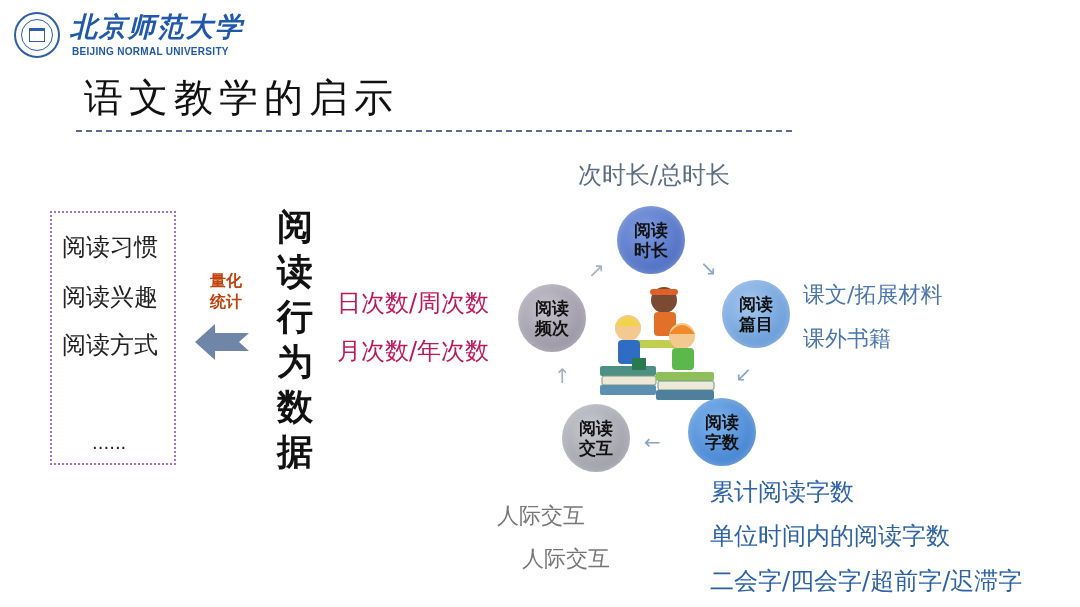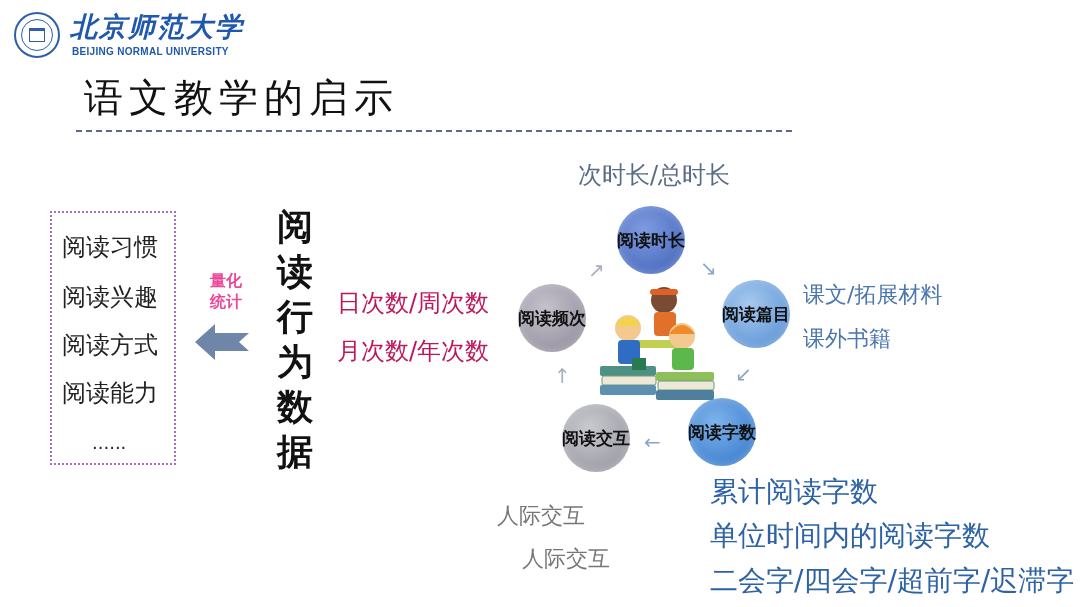--- a/index.html
+++ b/index.html
@@ -7,29 +7,29 @@
   .abs{position:absolute;}
   .logo-seal{left:14px;top:12px;width:46px;height:46px;border-radius:50%;border:2px solid #2f5fa8;box-sizing:border-box;display:flex;align-items:center;justify-content:center;}
   .logo-seal .inner{width:30px;height:30px;border-radius:50%;border:1px solid #2f5fa8;display:flex;align-items:center;justify-content:center;}
   .logo-seal .bldg{width:14px;height:10px;border:1px solid #2f5fa8;border-top-width:3px;}
   .logo-cn{left:70px;top:12px;font-family:"DejaVu Serif",serif;font-style:italic;font-weight:bold;font-size:27px;color:#1f58ad;letter-spacing:2px;line-height:30px;}
   .logo-en{left:72px;top:46px;font-family:"Liberation Sans",sans-serif;font-weight:bold;font-size:10px;color:#1f58ad;letter-spacing:0.3px;}
   .title{left:84px;top:78px;font-family:"DejaVu Serif",serif;font-size:39px;color:#111;letter-spacing:6px;line-height:40px;}
   .divider{left:76px;top:130px;width:716px;height:0;border-top:2px dashed #5b6a8e;}
   .left-box{left:50px;top:211px;width:126px;height:254px;border:2px dotted #a66fc0;box-sizing:border-box;}
   .left-item{position:absolute;left:10px;font-size:24px;color:#222;line-height:28px;white-space:nowrap;}
-  .quant{left:204px;top:270px;width:44px;font-size:16px;font-weight:bold;color:#ec4899;text-align:center;line-height:21px;}
+  .quant{left:204px;top:270px;width:44px;font-size:16px;font-weight:bold;color:#c2410c;text-align:center;line-height:21px;}
   .arrow{left:195px;top:324px;}
   .vert{left:272px;top:204px;width:46px;font-size:36px;font-weight:bold;color:#111;line-height:45px;text-align:center;}
   .freq-text{left:337px;font-size:24px;color:#be185d;line-height:30px;white-space:nowrap;}
   .top-text{left:578px;top:160px;font-size:24px;color:#5a6b85;line-height:30px;}
   .right-text{left:803px;font-size:22px;color:#4b76ae;line-height:28px;white-space:nowrap;}
   .inter-text{font-size:22px;color:#777;line-height:28px;white-space:nowrap;}
-  .bottom-text{left:710px;font-size:28px;color:#2d62a6;line-height:30px;white-space:nowrap;}
-  .circle{width:68px;height:68px;border-radius:50%;display:flex;flex-direction:row;align-items:center;justify-content:center;font-weight:bold;font-size:17px;line-height:20px;color:#111;box-shadow:inset 0 0 8px rgba(255,255,255,0.35);}
+  .bottom-text{left:710px;font-size:24px;color:#2d62a6;line-height:30px;white-space:nowrap;}
+  .circle{width:68px;height:68px;border-radius:50%;display:flex;flex-direction:column;align-items:center;justify-content:center;font-weight:bold;font-size:17px;line-height:20px;color:#111;box-shadow:inset 0 0 8px rgba(255,255,255,0.35);}
   .c-blue-dark{background:radial-gradient(circle at 40% 35%,#7f9be0,#3c5eb6);}
   .c-blue-light{background:radial-gradient(circle at 40% 35%,#a7c9ef,#4f8ad0);}
   .c-blue-mid{background:radial-gradient(circle at 40% 35%,#7db3ec,#2f72c7);}
   .c-gray{background:radial-gradient(circle at 40% 35%,#c5c2cc,#8a8595);}
   .c-gray2{background:radial-gradient(circle at 40% 35%,#c9c9cf,#8f8f9a);}
   .cyc-arrow{font-size:20px;color:#8aa6c8;}
 </style>
 </head>
 <body>
 
@@ -41,21 +41,20 @@
 <div class="abs logo-cn">北京师范大学</div>
 <div class="abs logo-en">BEIJING NORMAL UNIVERSITY</div>
 
 <div class="abs title">语文教学的启示</div>
 <div class="abs divider"></div>
 
 <div class="abs left-box">
   <div class="left-item" style="top:20px">阅读习惯</div>
   <div class="left-item" style="top:70px">阅读兴趣</div>
   <div class="left-item" style="top:118px">阅读方式</div>
-  <div class="left-item" style="top:166px">阅读能力</div>
   <div class="left-item" style="top:216px;left:40px;font-size:18px">......</div>
 </div>
 
 <div class="abs quant">
   <div>量化</div>
   <div>统计</div>
 </div>
 <div class="abs arrow">
   <svg width="56" height="36" viewBox="0 0 56 36">
     <polygon points="0,18 20,0 20,9 54,9 44,18 54,27 20,27 20,36" fill="#6f86a8"></polygon>

